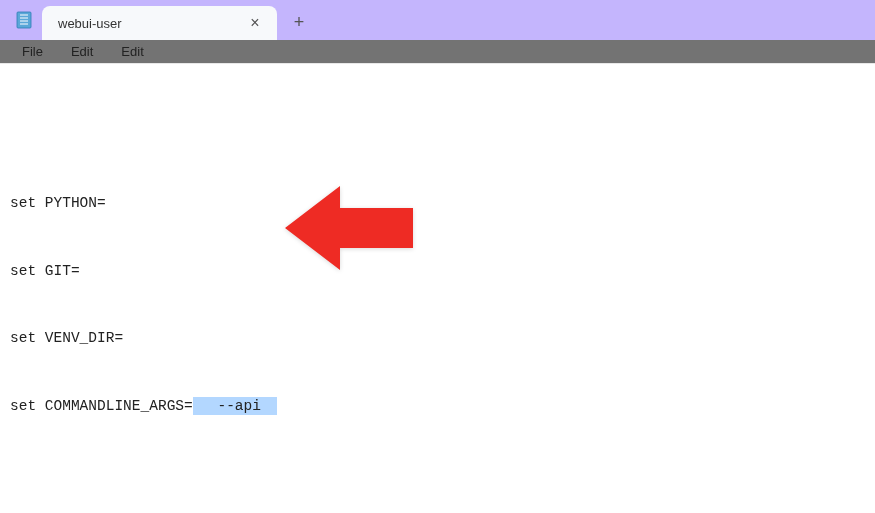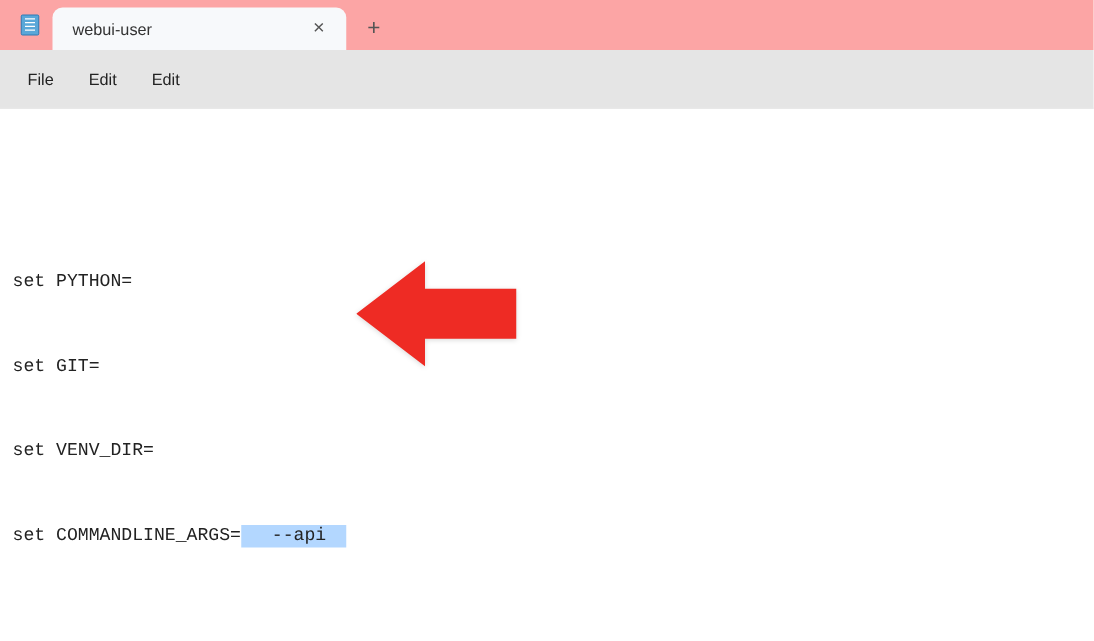--- a/index.html
+++ b/index.html
@@ -9,21 +9,21 @@
     }
     body {
       font-family: -apple-system, BlinkMacSystemFont, 'Segoe UI', sans-serif;
       background: #ffffff;
       width: 875px;
       height: 513px;
       overflow: hidden;
       position: relative;
     }
     .titlebar {
-      background: #fca5a5;
+      background: #c4b5fd;
       height: 40px;
       display: flex;
       align-items: flex-end;
       padding-left: 8px;
     }
     .app-icon {
       width: 20px;
       height: 20px;
       margin: 0 8px 10px 6px;
       display: flex;
@@ -67,24 +67,24 @@
       align-items: center;
       justify-content: center;
       font-size: 18px;
       color: #555;
       cursor: pointer;
       margin-left: 6px;
       margin-bottom: 2px;
       border-radius: 4px;
     }
     .menubar {
-      background: #e5e5e5;
-      height: 47px;
+      background: #737373;
+      height: 24px;
       display: flex;
-      align-items: center;
+      align-items: flex-end;
       padding-left: 8px;
       border-bottom: 1px solid #e8e8e8;
     }
     .menu-item {
       padding: 4px 14px;
       font-size: 13px;
       color: #222;
       cursor: pointer;
       border-radius: 3px;
     }

